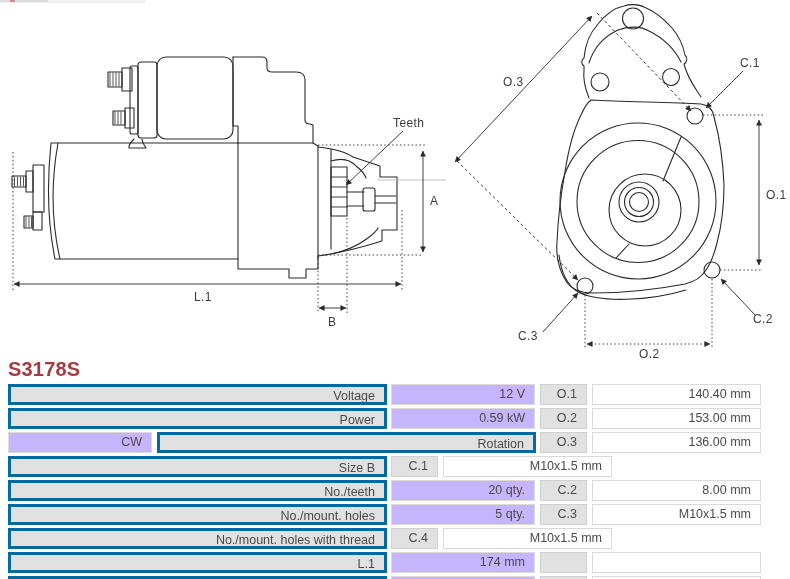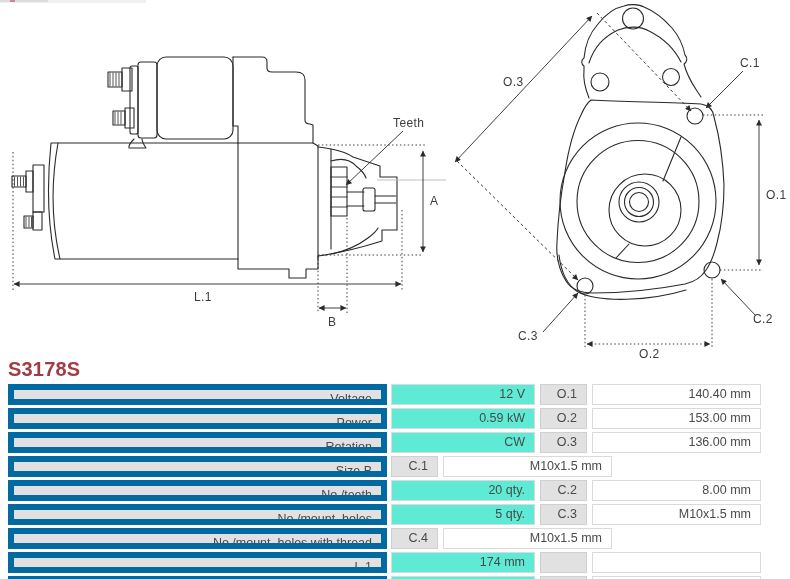--- a/index.html
+++ b/index.html
@@ -20,22 +20,22 @@
     font-size:20px;font-weight:700;color:#a23b42;letter-spacing:.2px;
   }
 
   .spec-table{position:absolute;left:8px;top:384px;width:774px;}
   .spec-row{display:flex;margin-bottom:3px;}
   .cell{
     box-sizing:border-box;height:21px;line-height:19px;
     font-size:12.5px;color:#4a4a4a;text-align:right;
     padding:0 9px 0 4px;white-space:nowrap;overflow:hidden;
   }
-  .cell.lab {width:379px;background:#e1e1e1;border:6px solid #0369a1;margin-right:4px;}
-  .cell.val {width:144px;background:#5eead4;border:1px solid #dadada;margin-right:5px;}
+  .cell.lab {width:379px;background:#e1e1e1;border:3px solid #0369a1;margin-right:4px;}
+  .cell.val {width:144px;background:#c4b5fd;border:1px solid #dadada;margin-right:5px;}
   .cell.lab2{width:47px;background:#e1e1e1;border:1px solid #d0d0d0;margin-right:5px;}
   .cell.val2{width:169px;background:#ffffff;border:1px solid #dadada;margin-right:0;padding-left:37px;}
 </style>
 </head>
 <body>
 
 <div id="screen">
 
   <div class="artifact-bar">
     <div class="seg"></div>
@@ -173,22 +173,22 @@
       <div class="cell lab2">O.1</div>
       <div class="cell val2">140.40 mm</div>
     </div>
     <div class="spec-row">
       <div class="cell lab">Power</div>
       <div class="cell val">0.59 kW</div>
       <div class="cell lab2">O.2</div>
       <div class="cell val2">153.00 mm</div>
     </div>
     <div class="spec-row">
+      <div class="cell val">CW</div>
       <div class="cell lab">Rotation</div>
-      <div class="cell val">CW</div>
       <div class="cell lab2">O.3</div>
       <div class="cell val2">136.00 mm</div>
     </div>
     <div class="spec-row">
       <div class="cell lab">Size B</div>
       <div class="cell lab2">C.1</div>
       <div class="cell val2">M10x1.5 mm</div>
     </div>
     <div class="spec-row">
       <div class="cell lab">No./teeth</div>

